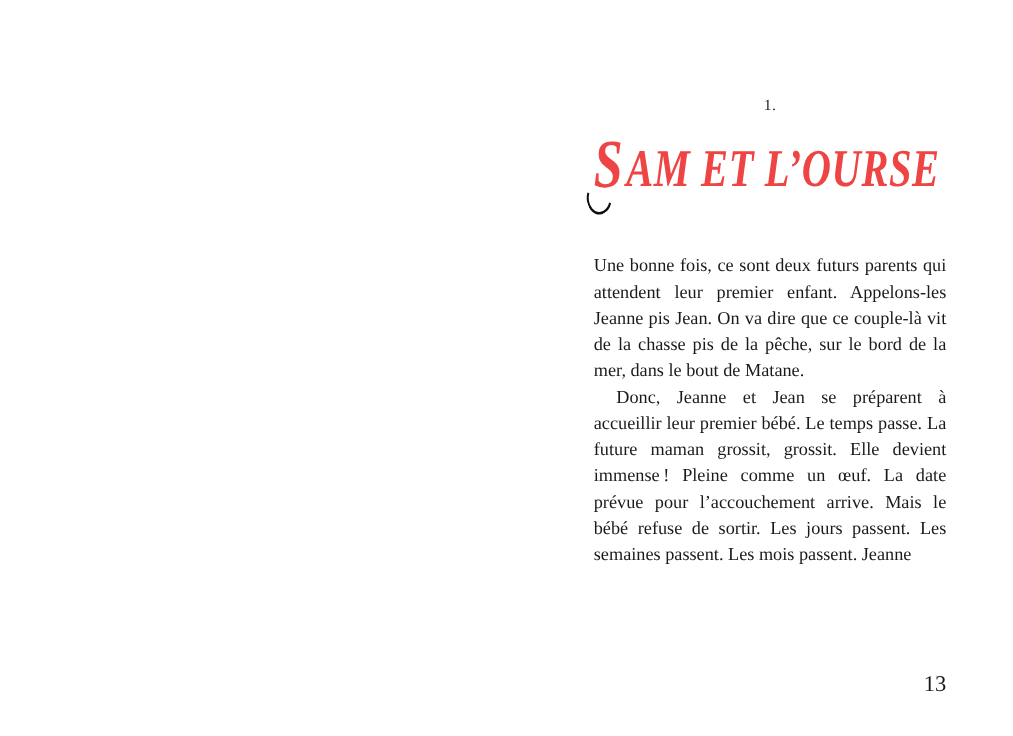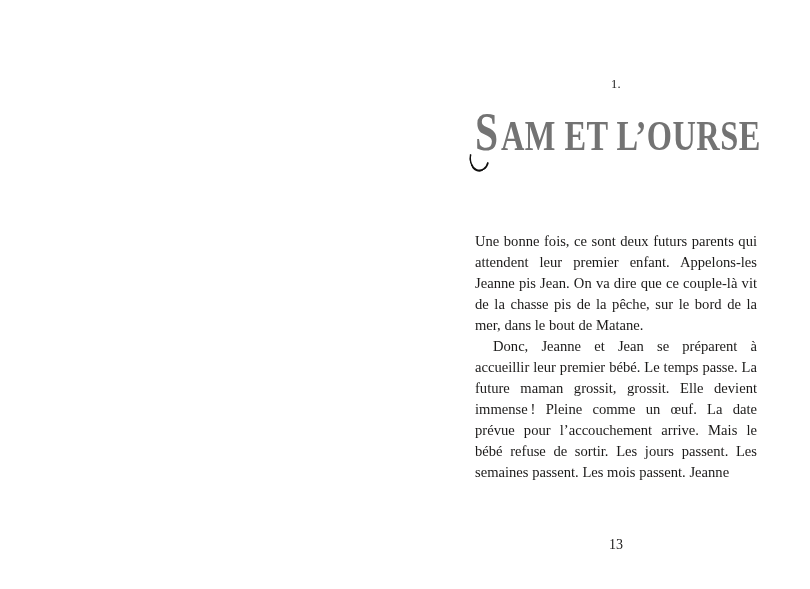--- a/index.html
+++ b/index.html
@@ -61,21 +61,22 @@
 
   
   .chapter-title {
     position: absolute;
     top: 108px;
     left: 0;
     width: 282px;
     text-align: center;
     line-height: 1;
     white-space: nowrap;
-    color: #737373;
+    color: #ef4444;
+    font-style: italic;
   }
 
   .title-swash {
     display: inline-block;
     position: relative;
     font-family: "Liberation Serif", "DejaVu Serif", serif;
     font-weight: 700;
     font-size: 52px;
     line-height: 1;
     transform: scaleX(0.80) scaleY(1.06);
@@ -117,40 +118,39 @@
     position: absolute;
     top: 203px;
     left: 0;
     width: 282px;
     font-size: 14.6px;
     line-height: 21px;
     text-align: justify;
     text-justify: inter-word;
     color: #1b1a19;
     hyphens: none;
-    margin-top: 28px;
   }
 
   .body-text p {
     margin: 0;
     text-indent: 18px;
   }
 
   .body-text p:first-child {
     text-indent: 0;
   }
 
   
   .folio {
     position: absolute;
     top: 538px;
     left: 0;
     width: 282px;
-    text-align: center;
-    font-size: 14px;
+    text-align: right;
+    font-size: 18px;
     line-height: 1;
     color: #1b1a19;
   }
 </style>
 </head>
 <body>
 
 <div class="spread">
 
   <div class="page-verso"></div>

